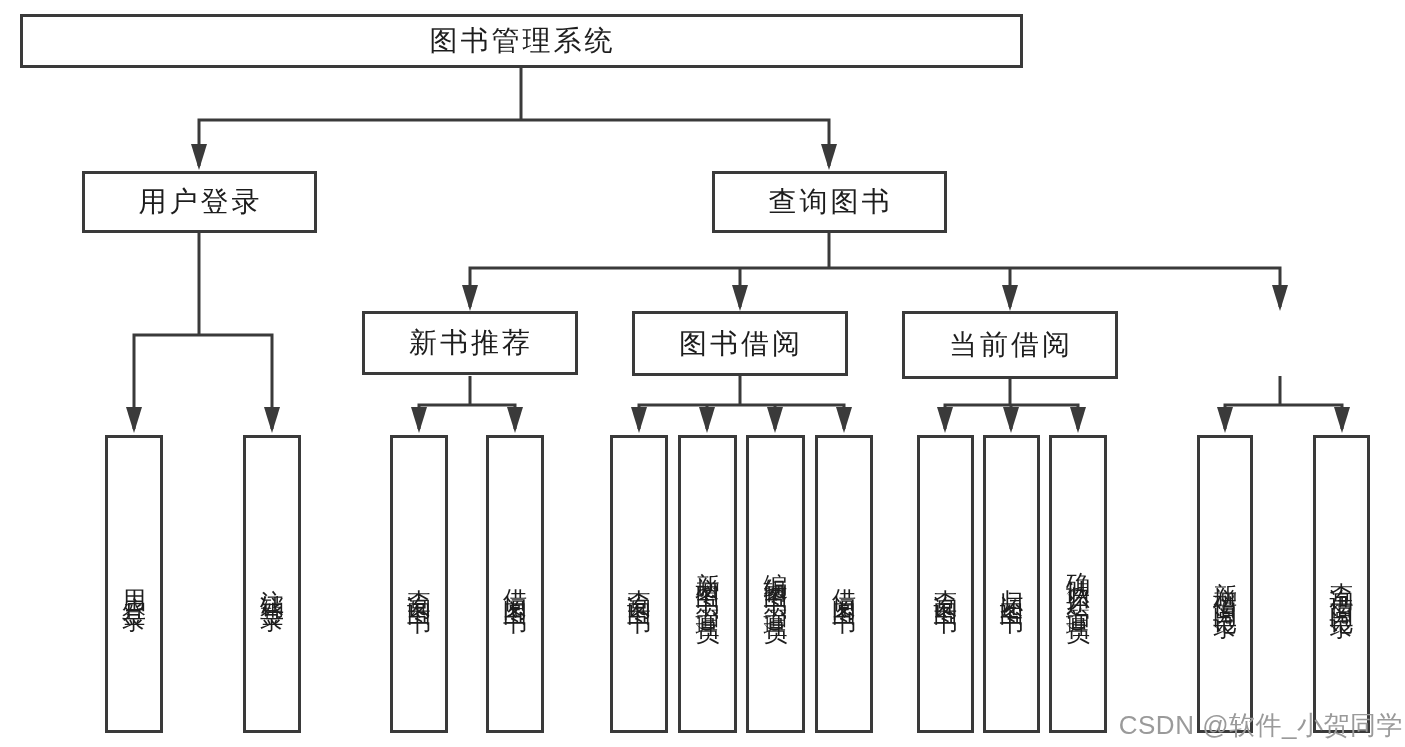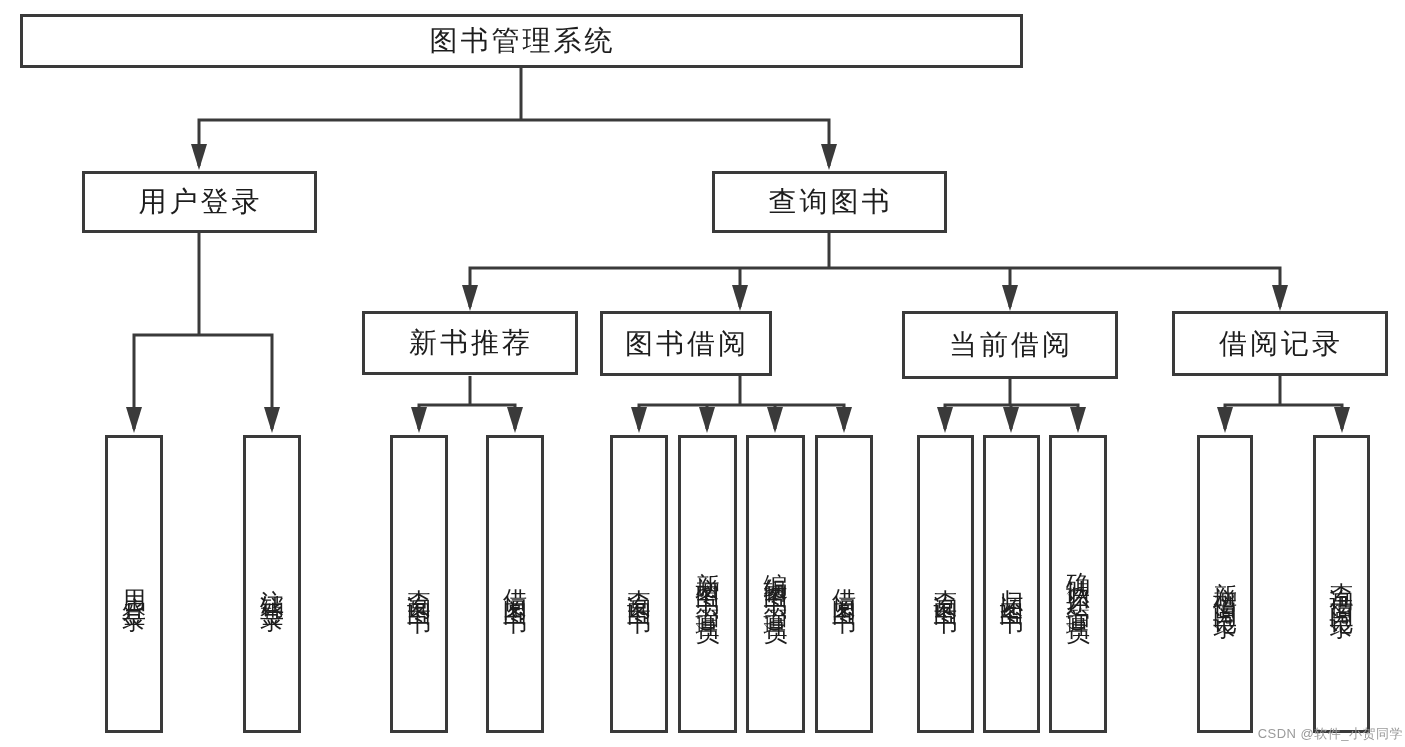--- a/index.html
+++ b/index.html
@@ -14,21 +14,21 @@
     color:#1d1d1d;font-size:28px;letter-spacing:3px;white-space:nowrap;
   }
   .node .lbl{transform:translateX(1px);}
   .leaf{
     writing-mode:vertical-rl;text-orientation:mixed;
     font-size:24px;letter-spacing:7px;line-height:1;
   }
   .leaf .lbl{transform:none;}
   .watermark{
     position:absolute;right:2px;bottom:4px;z-index:5;
-    font-size:13px;letter-spacing:0.5px;color:#9a9a9a;
+    font-size:26px;letter-spacing:0.5px;color:#9a9a9a;
   }
 </style>
 </head>
 <body>
 
 <div class="stage">
 
   <svg class="wires" width="1405" height="747" viewBox="0 0 1405 747">
     <defs>
       <marker id="arw" viewBox="0 0 26 18" refX="22" refY="9" markerWidth="26" markerHeight="18" markerUnits="userSpaceOnUse" orient="auto-start-reverse">
@@ -72,28 +72,25 @@
   <div class="node" style="left:82px;top:171px;width:235px;height:62px">
     <span class="lbl">用户登录</span>
   </div>
   <div class="node" style="left:712px;top:171px;width:235px;height:62px">
     <span class="lbl">查询图书</span>
   </div>
 
   <div class="node" style="left:362px;top:311px;width:216px;height:64px">
     <span class="lbl">新书推荐</span>
   </div>
-  <div class="node" style="left:600px;top:311px;width:172px;height:65px">
+  <div class="node" style="left:632px;top:311px;width:216px;height:65px">
     <span class="lbl">图书借阅</span>
   </div>
   <div class="node" style="left:902px;top:311px;width:216px;height:68px">
     <span class="lbl">当前借阅</span>
-  </div>
-  <div class="node" style="left:1172px;top:311px;width:216px;height:65px">
-    <span class="lbl">借阅记录</span>
   </div>
 
   <div class="node leaf" style="left:105px;top:435px;width:58px;height:298px">
     <span class="lbl">用户登录</span>
   </div>
   <div class="node leaf" style="left:243px;top:435px;width:58px;height:298px">
     <span class="lbl">注销登录</span>
   </div>
 
   <div class="node leaf" style="left:390px;top:435px;width:58px;height:298px">

